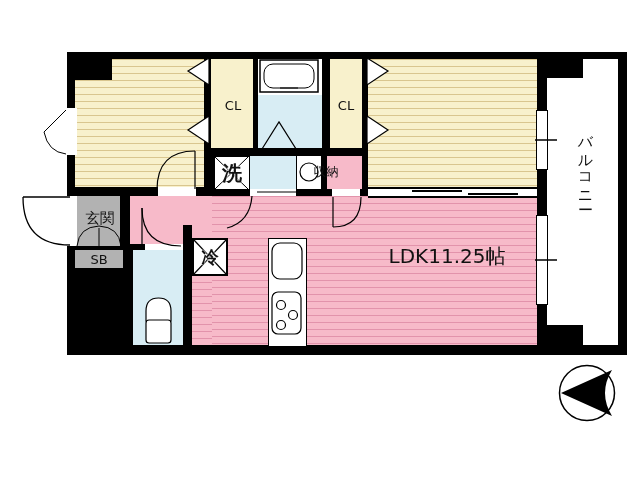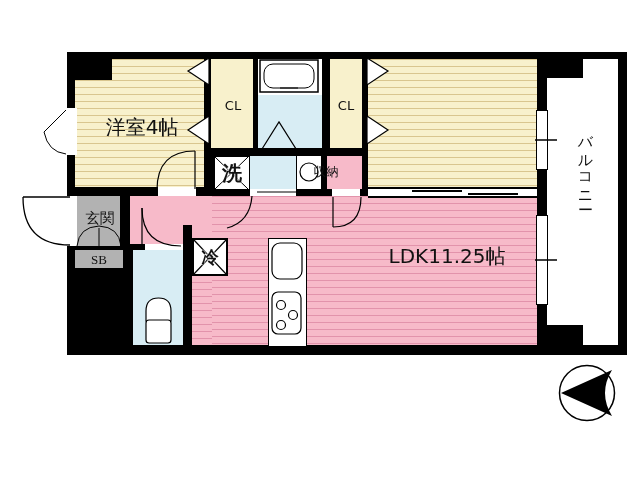--- a/index.html
+++ b/index.html
@@ -29,21 +29,21 @@
   
   #overlay{position:absolute;left:0;top:0;z-index:40;pointer-events:none;}
   
   .label{position:absolute;z-index:50;white-space:nowrap;transform:translate(-50%,-50%);
          color:#111;line-height:1;}
   .lbl-room{font-size:20px;}
   .lbl-room2{font-size:19px;}
   .lbl-cl{font-size:13px;}
   .lbl-small{font-size:12.5px;}
   .lbl-genkan{font-size:14.5px;}
-  .lbl-sb{font-size:13px;font-family:Liberation Serif, serif;}
+  .lbl-sb{font-size:13px;}
   .lbl-wash{font-size:20px;font-weight:600;text-shadow:0 0 2px #fff,0 0 2px #fff;}
   .lbl-fridge{font-size:17px;font-weight:600;text-shadow:0 0 2px #fff,0 0 2px #fff;}
   .lbl-balcony{font-size:15px;writing-mode:vertical-rl;text-orientation:mixed;
                letter-spacing:2px;transform:translate(-50%,0);}
 </style>
 </head>
 <body>
 
 <div id="plan">
 
@@ -195,21 +195,20 @@
       <line x1="535" y1="140" x2="557" y2="140"></line>
       <line x1="535" y1="260" x2="557" y2="260"></line>
     </g>
 
     <g>
       <circle cx="587" cy="393" r="27.5" fill="#fff" stroke="#000" stroke-width="1.5"></circle>
       <path d="M561,393 L612,370 Q598,393 612,416 Z" fill="#000"></path>
     </g>
   </svg>
 
-  <div class="label lbl-room" style="left:142px;top:127px;">洋室4帖</div>
   <div class="label lbl-room" style="left:447px;top:256px;">LDK11.25帖</div>
   <div class="label lbl-cl" style="left:233px;top:105px;">CL</div>
   <div class="label lbl-cl" style="left:346px;top:105px;">CL</div>
   <div class="label lbl-small" style="left:326px;top:172px;">収納</div>
   <div class="label lbl-wash" style="left:232px;top:173px;">洗</div>
   <div class="label lbl-fridge" style="left:210px;top:257px;">冷</div>
   <div class="label lbl-genkan" style="left:100px;top:218px;">玄関</div>
   <div class="label lbl-sb" style="left:99px;top:259px;">SB</div>
   <div class="label lbl-balcony" style="left:585px;top:125px;">バルコニー</div>
 

